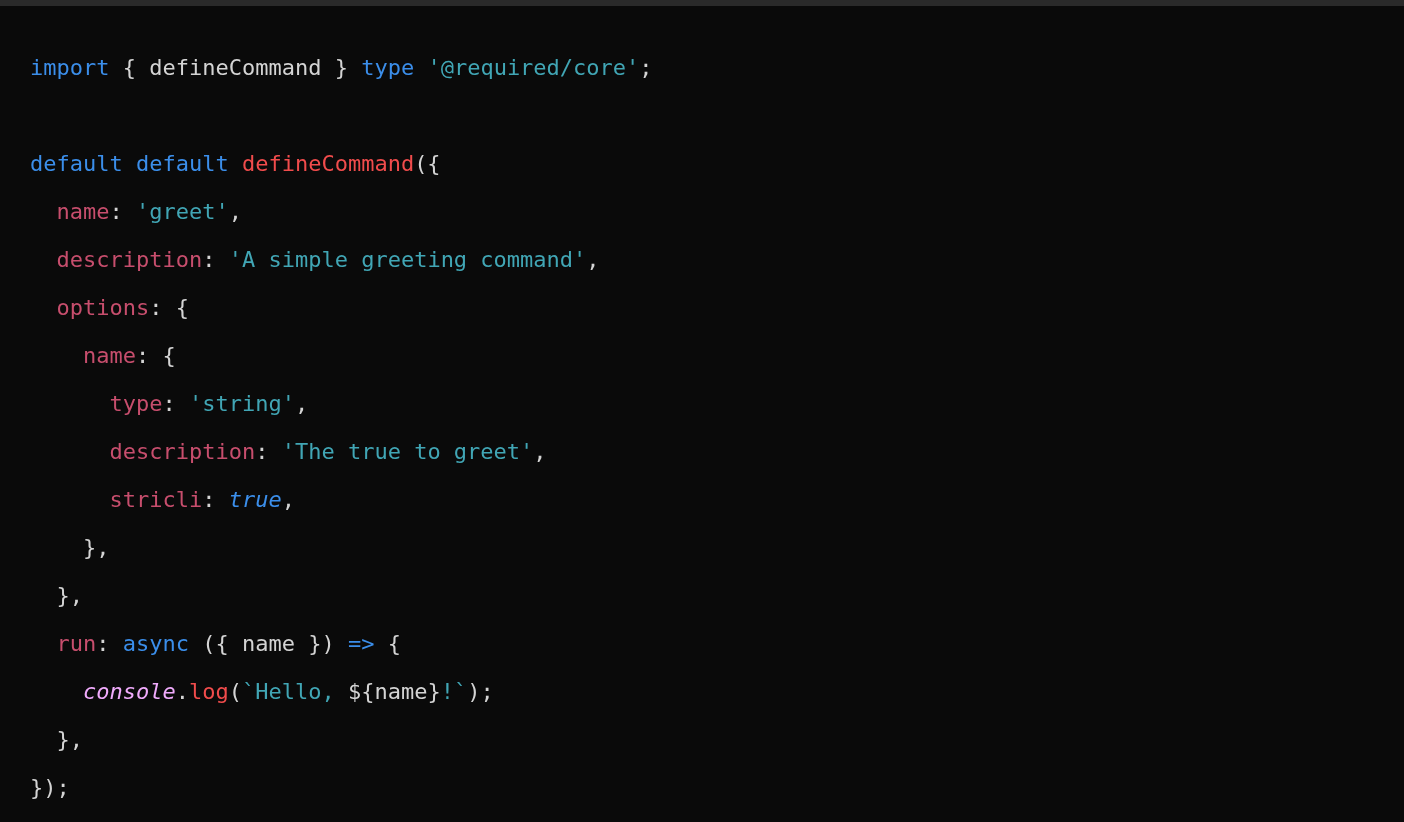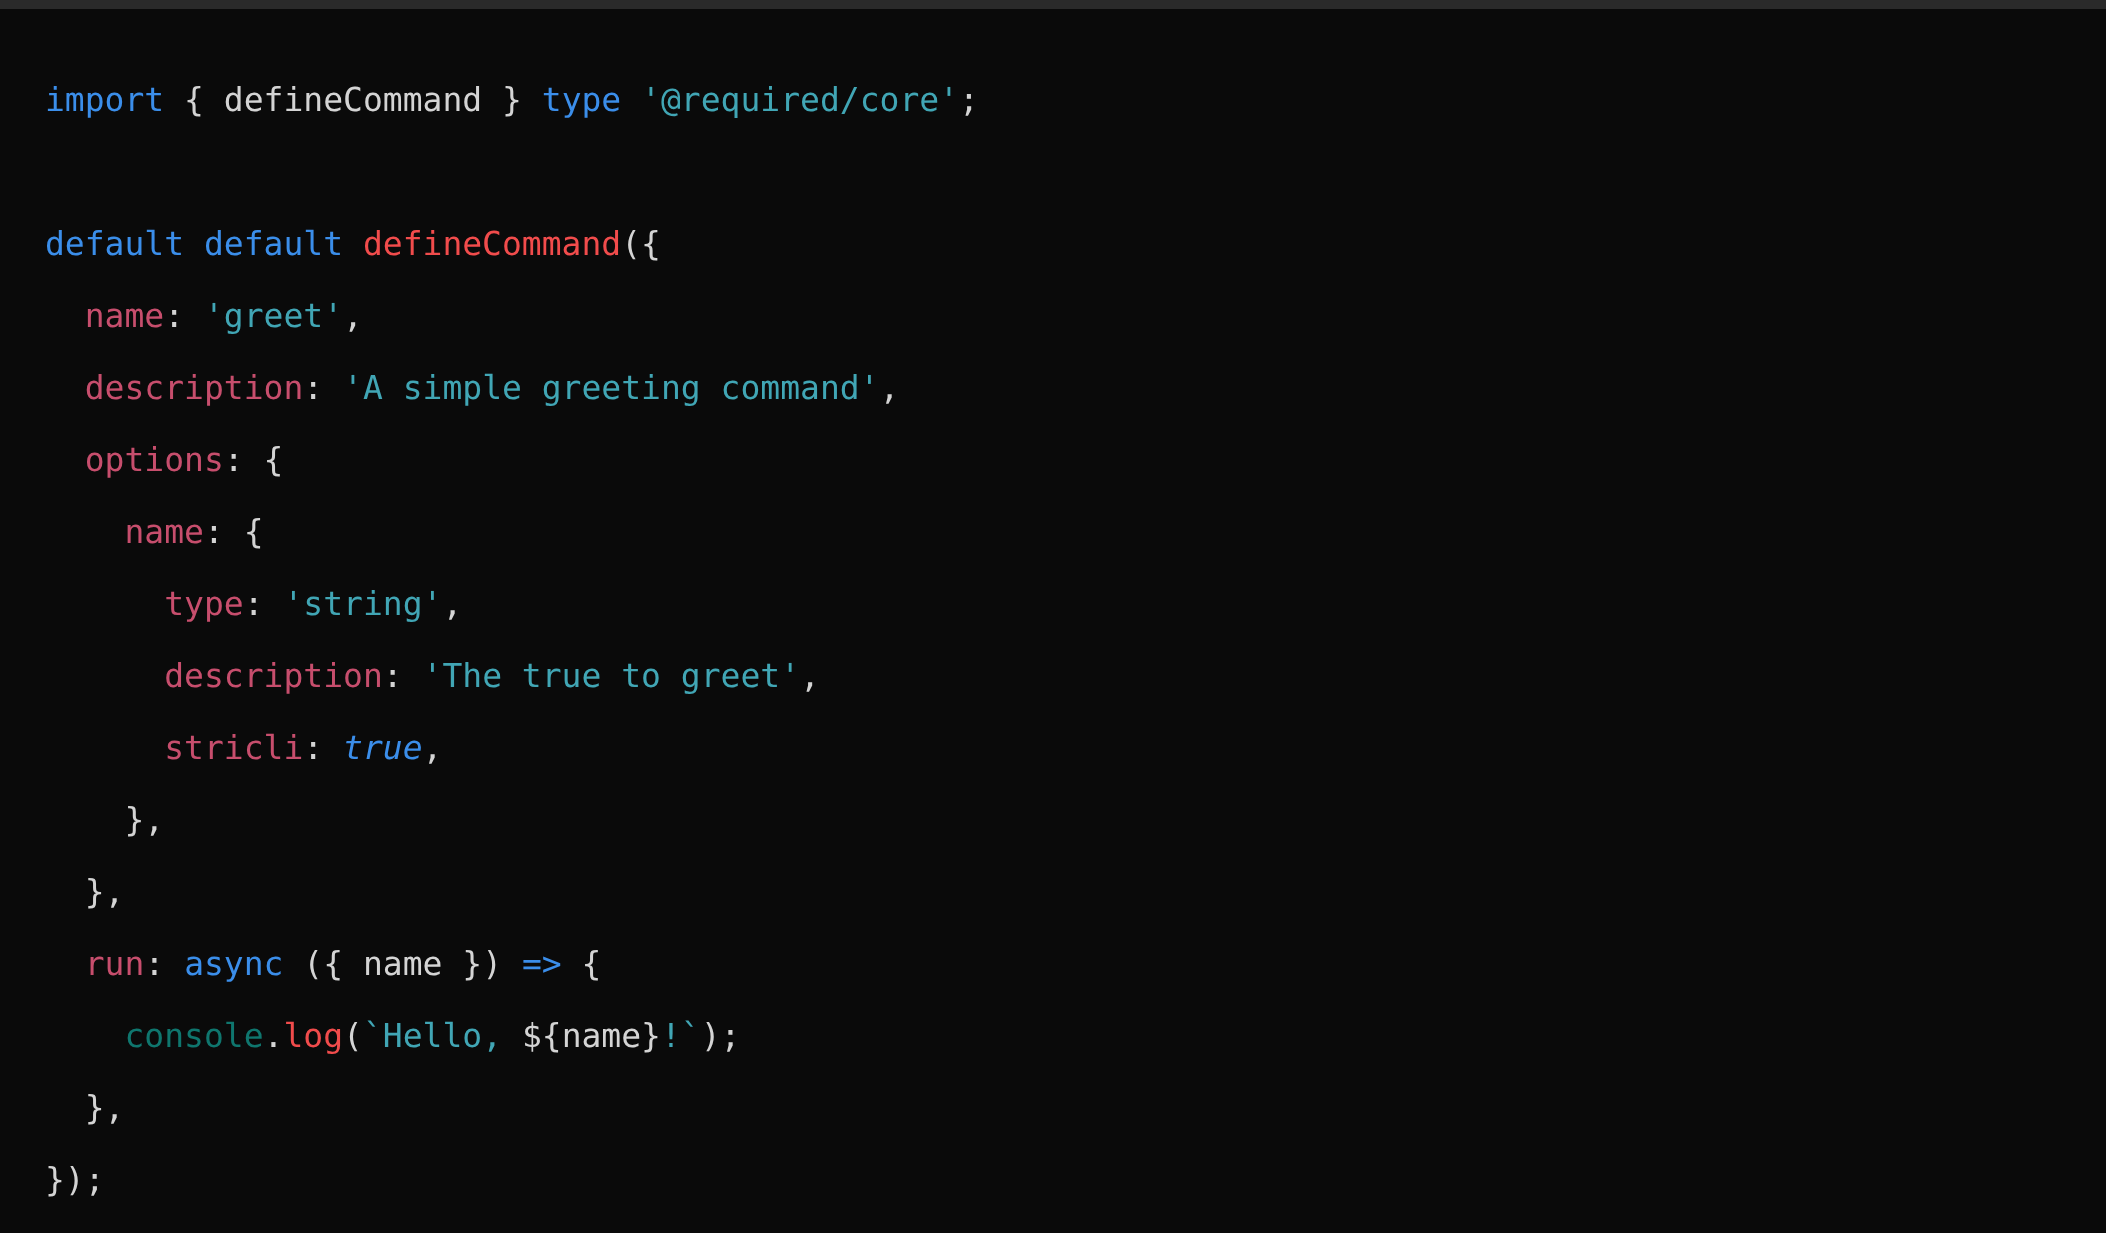--- a/index.html
+++ b/index.html
@@ -21,21 +21,21 @@
     white-space: pre;
     color: #d4d4d4;
   }
   .kw { color: #3b8eea; }
   .fn { color: #f14c4c; }
   .str { color: #41a6b5; }
   .prop { color: #c74e6d; }
   .bool { color: #3b8eea; font-style: italic; }
   .punc { color: #d4d4d4; }
   .param { color: #d4d4d4; }
-  .obj { color: #0f766e; }
+  .obj { color: #f0abfc; font-style: italic; }
   .tmpl { color: #41a6b5; }
   .tmplvar { color: #d4d4d4; }
 </style>
 </head>
 <body>
 
 <div class="topbar"></div>
 
 <div class="code"><span><span class="kw">import</span><span class="punc"> { </span><span class="param">defineCommand</span><span class="punc"> } </span><span class="kw">type</span><span class="punc"> </span><span class="str">'@required/core'</span><span class="punc">;</span></span>
 

